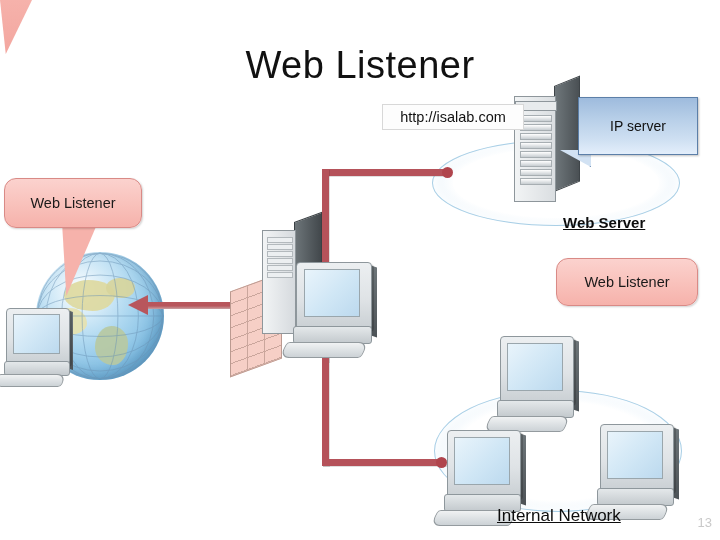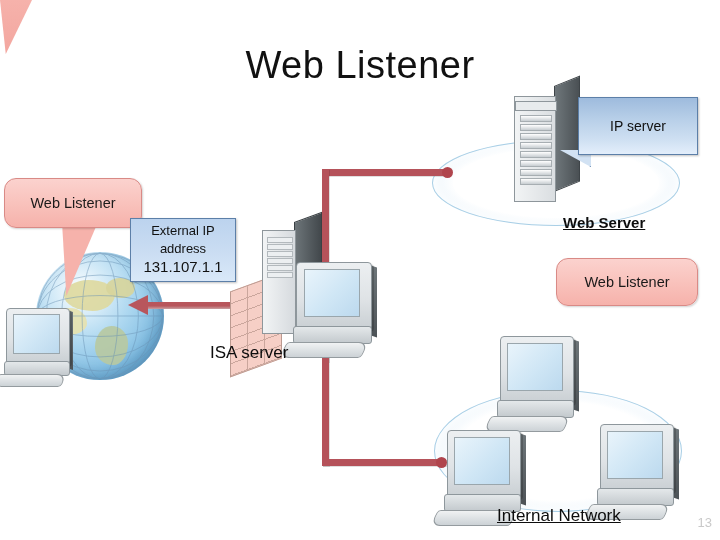--- a/index.html
+++ b/index.html
@@ -405,25 +405,20 @@
   </div>
 
   <div id="red-arrow-shaft"></div>
   <div id="red-arrow-head"></div>
 
   <div class="tail-pink" id="tail-left"></div>
   <div class="callout-pink" id="callout-left">
     <span>Web Listener</span>
   </div>
 
-  <div class="box-blue" id="box-external-ip">
-    <span>External IP</span>
-    <span>address</span>
-    <span class="ip-value">131.107.1.1</span>
-  </div>
 
   <div id="firewall">
     <div class="brickcol" style="left:16px;"></div>
     <div class="brickcol" style="left:33px;"></div>
   </div>
 
   <div id="isa-tower">
     <div class="side"></div>
     <div class="front">
       <div class="bay" style="top:6px;"></div>
@@ -437,37 +432,37 @@
 
   <div class="crt" id="isa-monitor">
     <div class="mon-side"></div>
     <div class="mon-body">
       <div class="mon-screen"></div>
     </div>
     <div class="base"></div>
     <div class="kb"></div>
   </div>
 
-  <div class="plain-label" id="label-isa-server">ISA server</div>
 
   <div id="server-tower">
     <div class="side"></div>
     <div class="front">
       <div class="top"></div>
       <div class="slot" style="top:18px;"></div>
       <div class="slot" style="top:27px;"></div>
       <div class="slot" style="top:36px;"></div>
       <div class="slot" style="top:45px;"></div>
       <div class="slot" style="top:54px;"></div>
       <div class="slot" style="top:63px;"></div>
       <div class="slot" style="top:72px;"></div>
       <div class="slot" style="top:81px;"></div>
     </div>
   </div>
 
+  <div id="label-url">http://isalab.com</div>
 
   <div id="tail-ip"></div>
   <div class="box-blue" id="box-ip-address">
     <span>IP server</span>
   </div>
 
   <div class="plain-label" id="label-web-server">Web Server</div>
 
   <div class="callout-pink" id="callout-right">
     <span>Web Listener</span>

